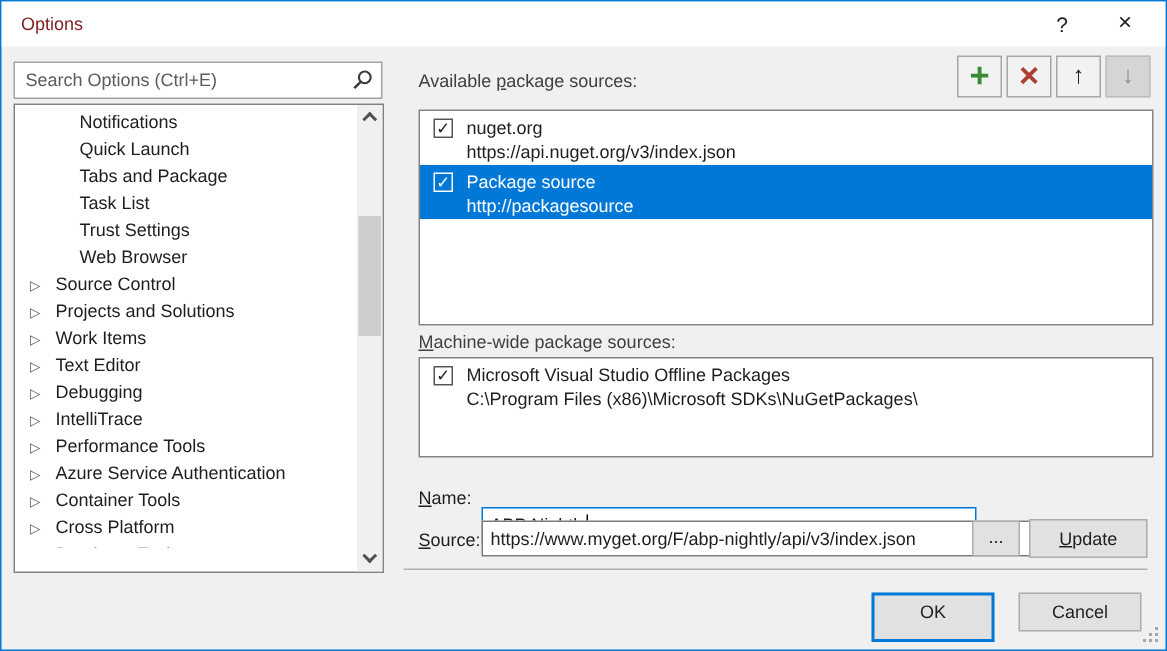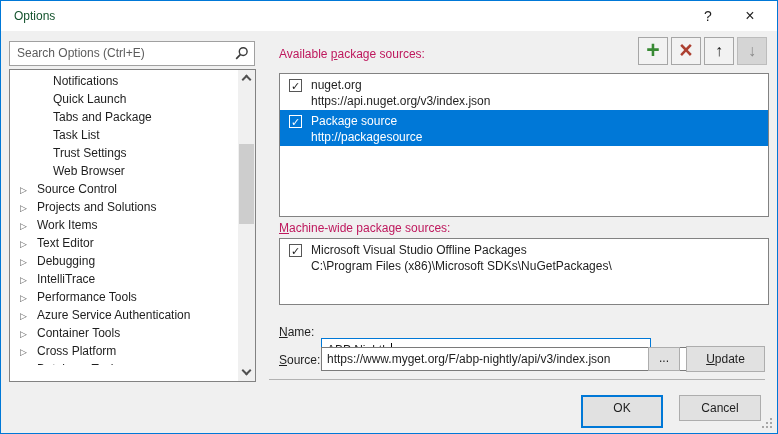--- a/index.html
+++ b/index.html
@@ -2,21 +2,21 @@
 <html><head>
 <meta charset="utf-8">
 <style>
   * { margin:0; padding:0; box-sizing:border-box; }
   html,body { width:778px; height:434px; }
   body { font-family:"Liberation Sans","DejaVu Sans",sans-serif; font-size:12px; color:#1e1e1e; }
   .dialog { position:relative; width:778px; height:434px; background:#f0f0f0; border:1px solid #0078d7; overflow:hidden; }
 
   
   .titlebar { position:absolute; top:0; left:0; right:0; height:30px; background:#ffffff; }
-  .title { position:absolute; left:13px; top:8px; font-size:12px; color:#14532d; }
+  .title { position:absolute; left:13px; top:8px; font-size:12px; color:#7f1d1d; }
   .tb-btn { position:absolute; top:0; width:34px; height:30px; text-align:center; line-height:30px; font-size:14px; color:#1e1e1e; cursor:default; }
   .tb-help { right:52px; }
   .tb-close { right:10px; font-size:16px; }
 
   
   .search { position:absolute; left:8px; top:40px; width:246px; height:25px; background:#fff; border:1px solid #a0a0a0; }
   .search-text { position:absolute; left:7px; top:4px; color:#5c5c5c; }
   .search-icon { position:absolute; right:5px; top:4px; width:15px; height:15px; }
 
   
@@ -31,21 +31,21 @@
   
   .scrollbar { position:absolute; top:0; right:0; width:17px; height:311px; background:#f0f0f0; }
   .sb-btn { position:absolute; left:0; width:17px; height:17px; }
   .sb-up { top:0; } .sb-down { bottom:0; }
   .chev { position:absolute; left:5px; width:7px; height:7px; border-left:2px solid #505050; border-top:2px solid #505050; }
   .chev.up { top:6px; transform:rotate(45deg); }
   .chev.down { top:3px; transform:rotate(225deg); }
   .sb-thumb { position:absolute; left:1px; top:74px; width:15px; height:80px; background:#cdcdcd; }
 
   
-  .panel-label { position:absolute; left:278px; color:#be185d; }
+  .panel-label { position:absolute; left:278px; color:#404040; }
   .accel { text-decoration:underline; }
 
   
   .tool-btn { position:absolute; top:36px; width:30px; height:28px; background:#f2f2f2; border:1px solid #a6a6a6; text-align:center; }
   .tool-btn.disabled { background:#d5d5d5; border-color:#bcbcbc; }
   .plus-glyph { color:#388a34; font-size:23px; font-weight:900; line-height:24px; }
   .x-glyph { color:#ac3f30; font-size:23px; font-weight:700; line-height:24px; }
   .arrow-glyph { color:#1e1e1e; font-size:16px; font-weight:700; line-height:26px; }
   .tool-btn.disabled .arrow-glyph { color:#8a8a8a; }
 

